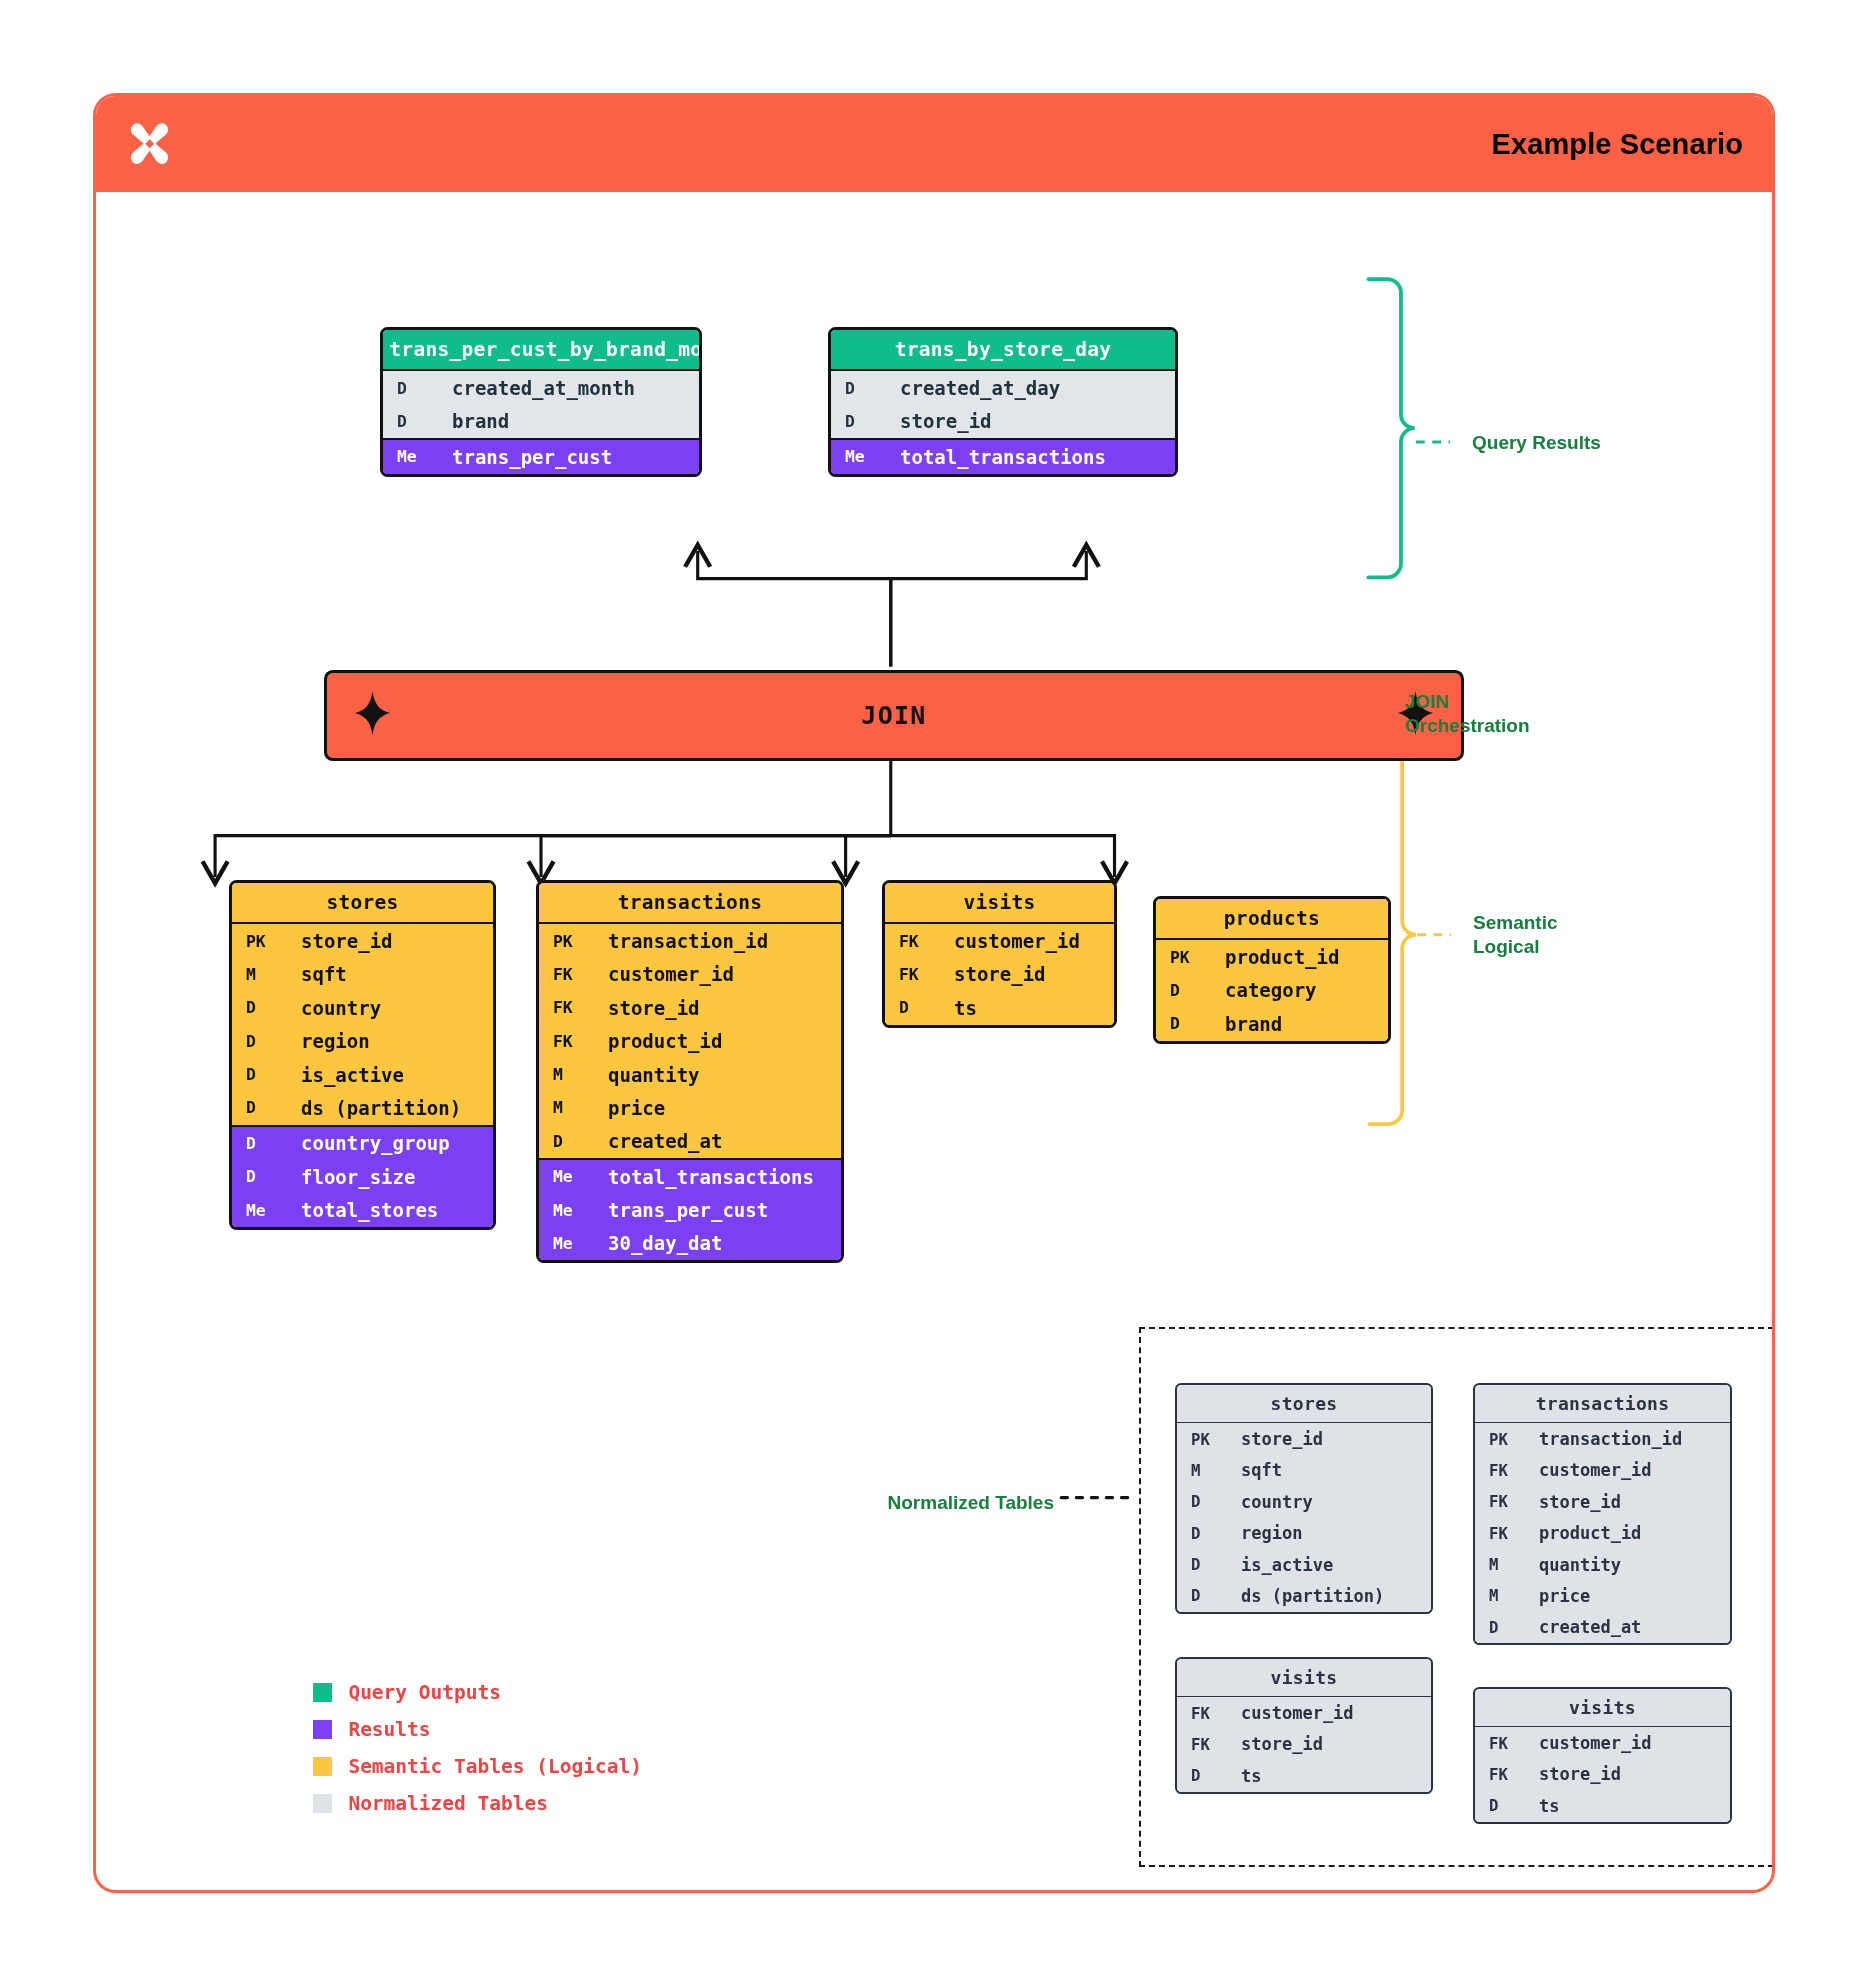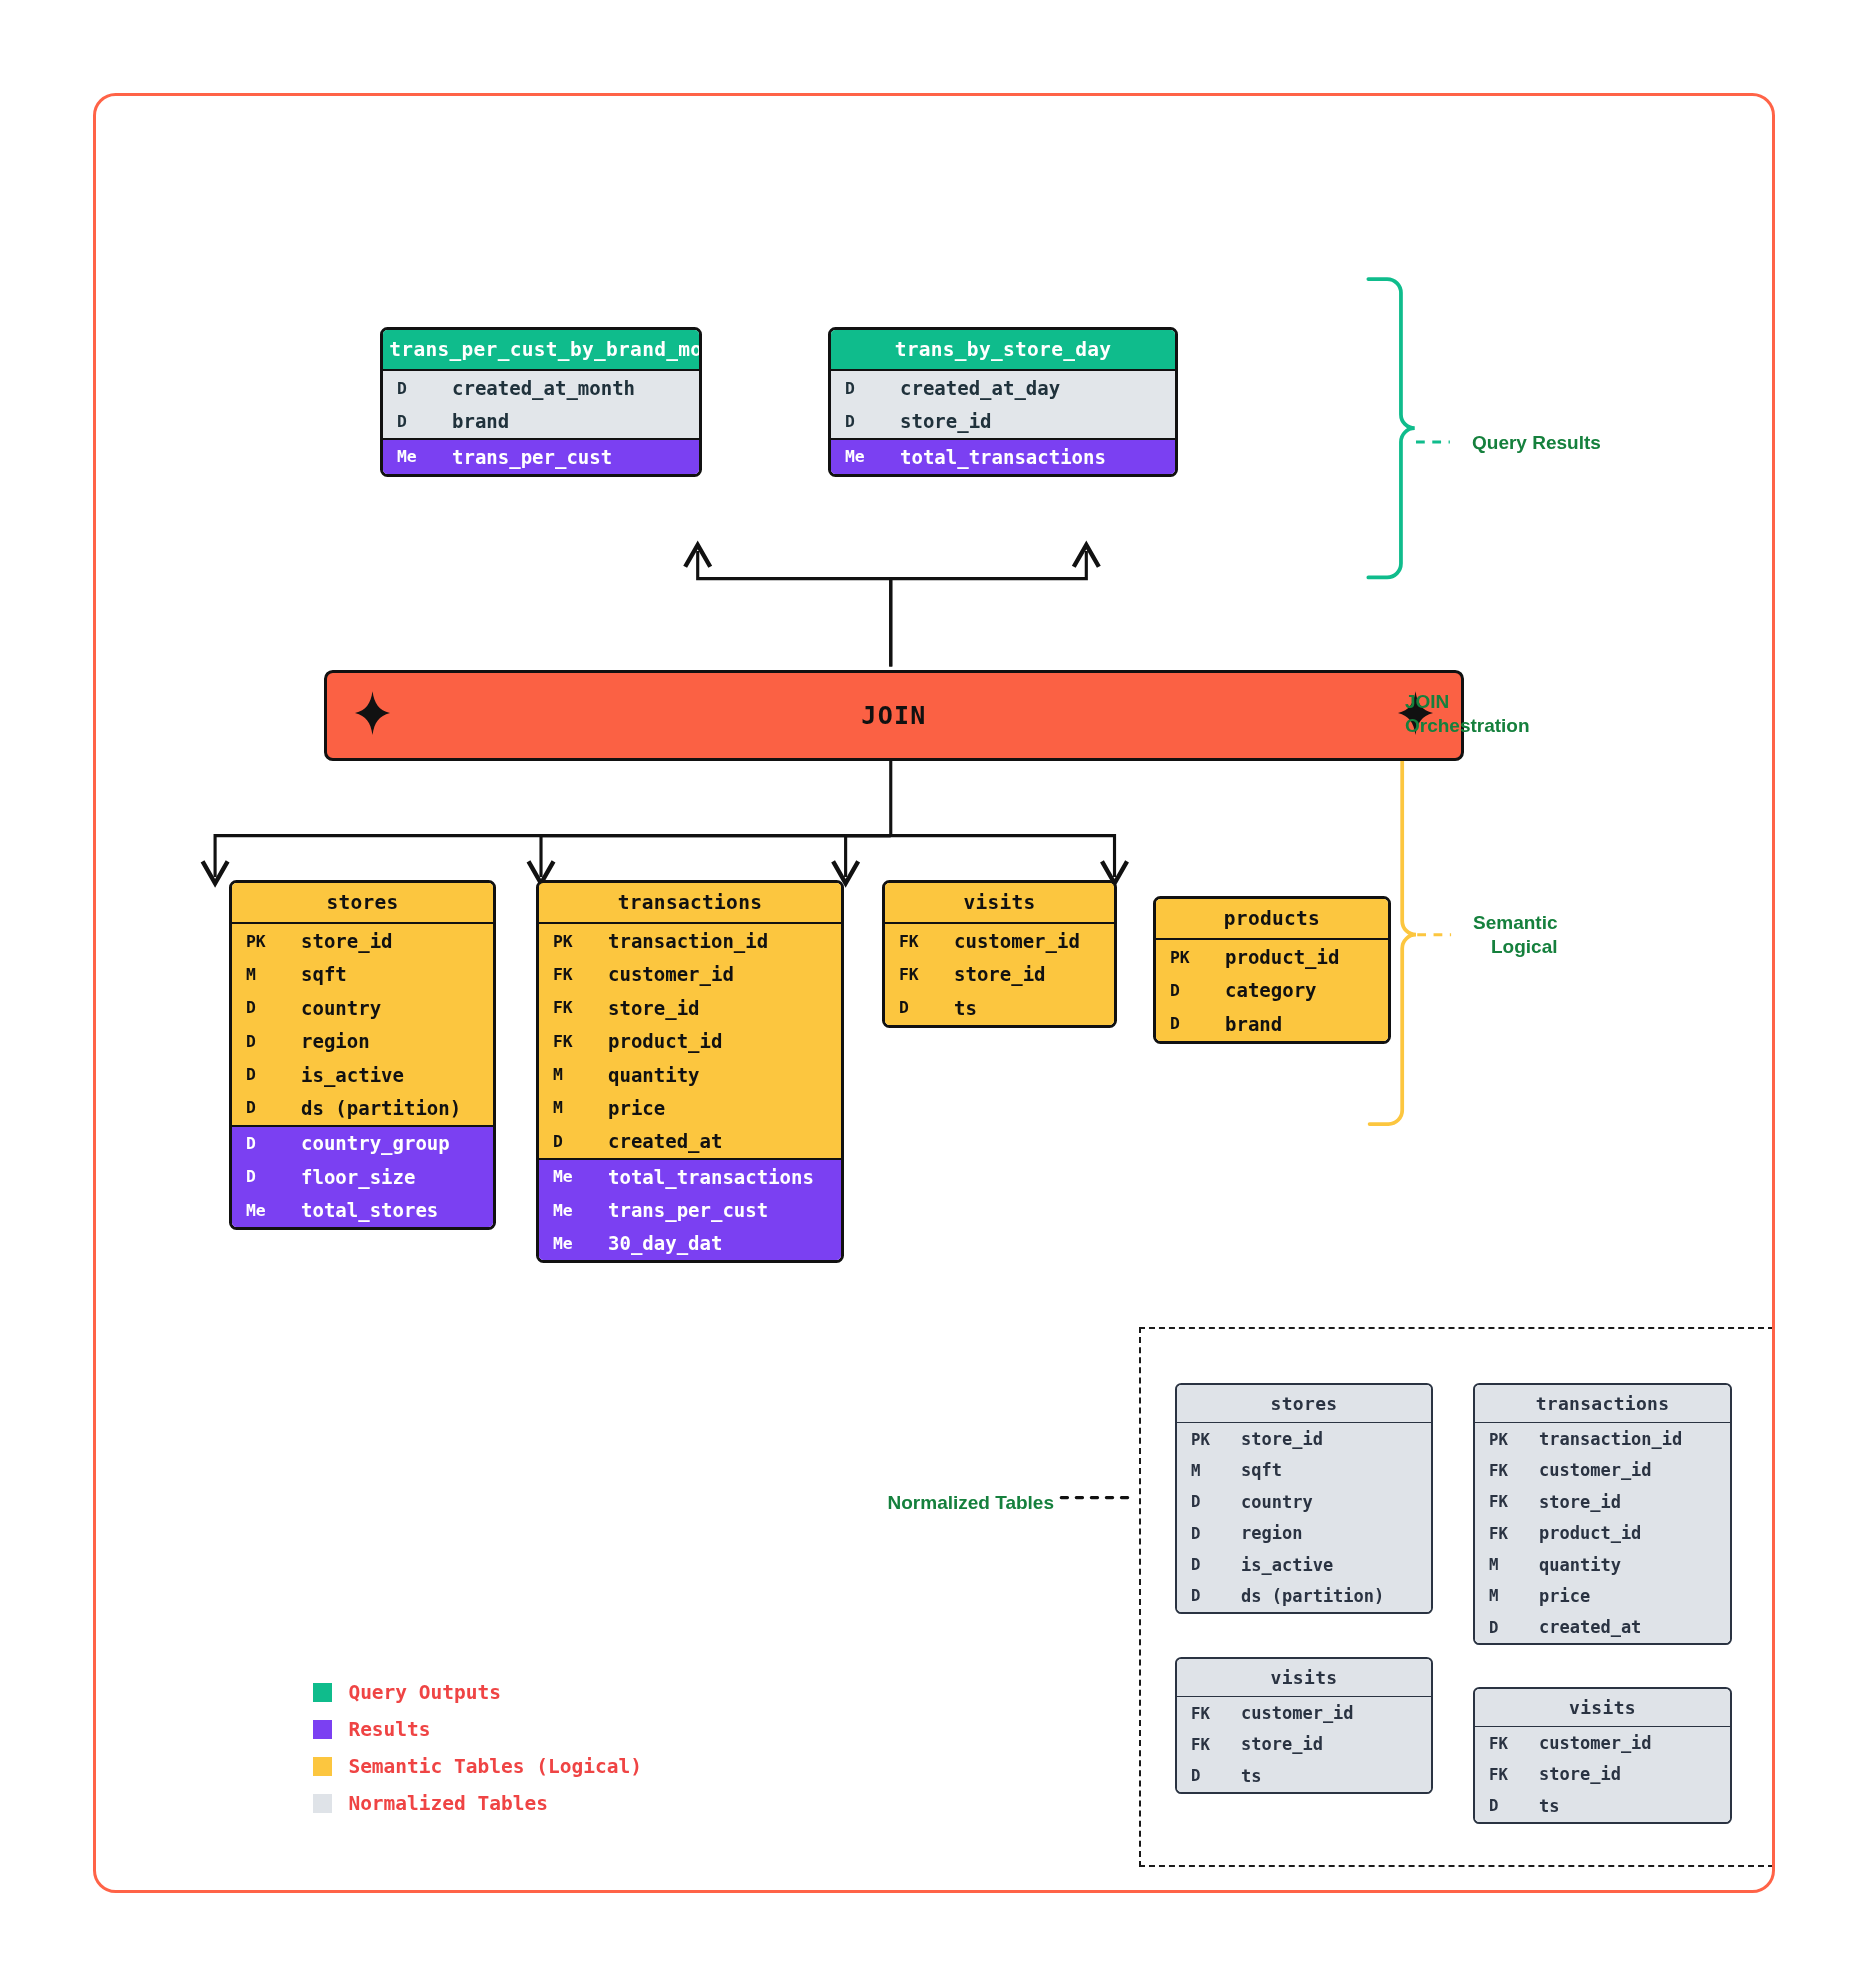--- a/index.html
+++ b/index.html
@@ -123,20 +123,29 @@
   .legend-text {
     font-family: "DejaVu Sans Mono", monospace;
     font-size: 19.5px; font-weight: 700; color:#ef4444;
   }
 </style>
 </head>
 <body>
 
 <div class="card">
 
+  <div class="card-header">
+    <span>
+      <svg class="logo" viewBox="0 0 100 100" aria-hidden="true">
+        <path fill="#ffffff" d="M16 10 C22 4 31 6 36 13 L50 33 L64 13 C69 6 78 4 84 10 C90 16 89 25 83 30 L62 48 L83 66 C89 71 90 80 84 86 C78 92 69 90 64 83 L50 63 L36 83 C31 90 22 92 16 86 C10 80 11 71 17 66 L38 48 L17 30 C11 25 10 16 16 10 Z"></path>
+        <rect fill="#FB6144" x="44" y="42" width="13" height="13" transform="rotate(45 50.5 48.5)"></rect>
+      </svg>
+    </span>
+    <span class="header-title">Example Scenario</span>
+  </div>
 
   <svg class="canvas" viewBox="0 0 2674 2862" preserveAspectRatio="none">
     <defs>
       <marker id="ah" markerWidth="10" markerHeight="10" refX="6" refY="5" orient="auto">
         <path d="M1,1 L8,5 L1,9" fill="none" stroke="#111111" stroke-width="1.4"></path>
       </marker>
     </defs>
     <g fill="none" stroke="#111111" stroke-width="5">
 
       <path d="M1268,910 L1268,770 L960,770 L960,726" marker-end="url(#ah)"></path>
@@ -459,21 +468,21 @@
 
   <div class="anno-label" style="left:1376px; top:335px;">
     <span>Query Results</span>
   </div>
 
   <div class="anno-label" style="left:1309px; top:594px;">
     <div>JOIN</div>
     <div>Orchestration</div>
   </div>
 
-  <div class="anno-label" style="left:1377px; top:815px;text-align:right;">
+  <div class="anno-label" style="left:1377px; top:815px;">
     <div>Semantic</div>
     <div>Logical</div>
   </div>
 
   <div class="anno-label" style="left:706px; top:1395px; text-align:right; width:252px;">
     <span>Normalized Tables</span>
   </div>
 
   <div class="legend">
     <div class="legend-row">

